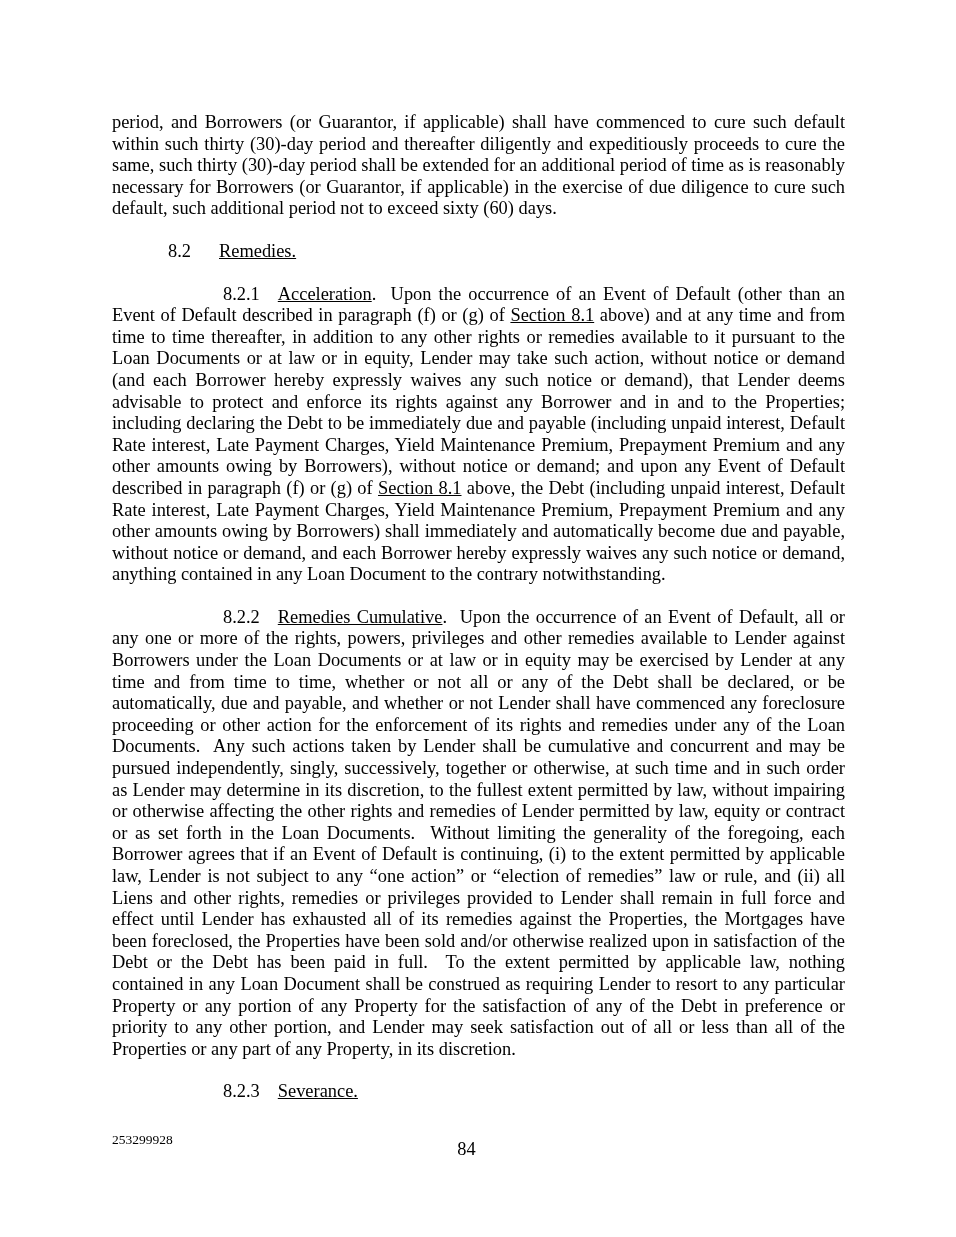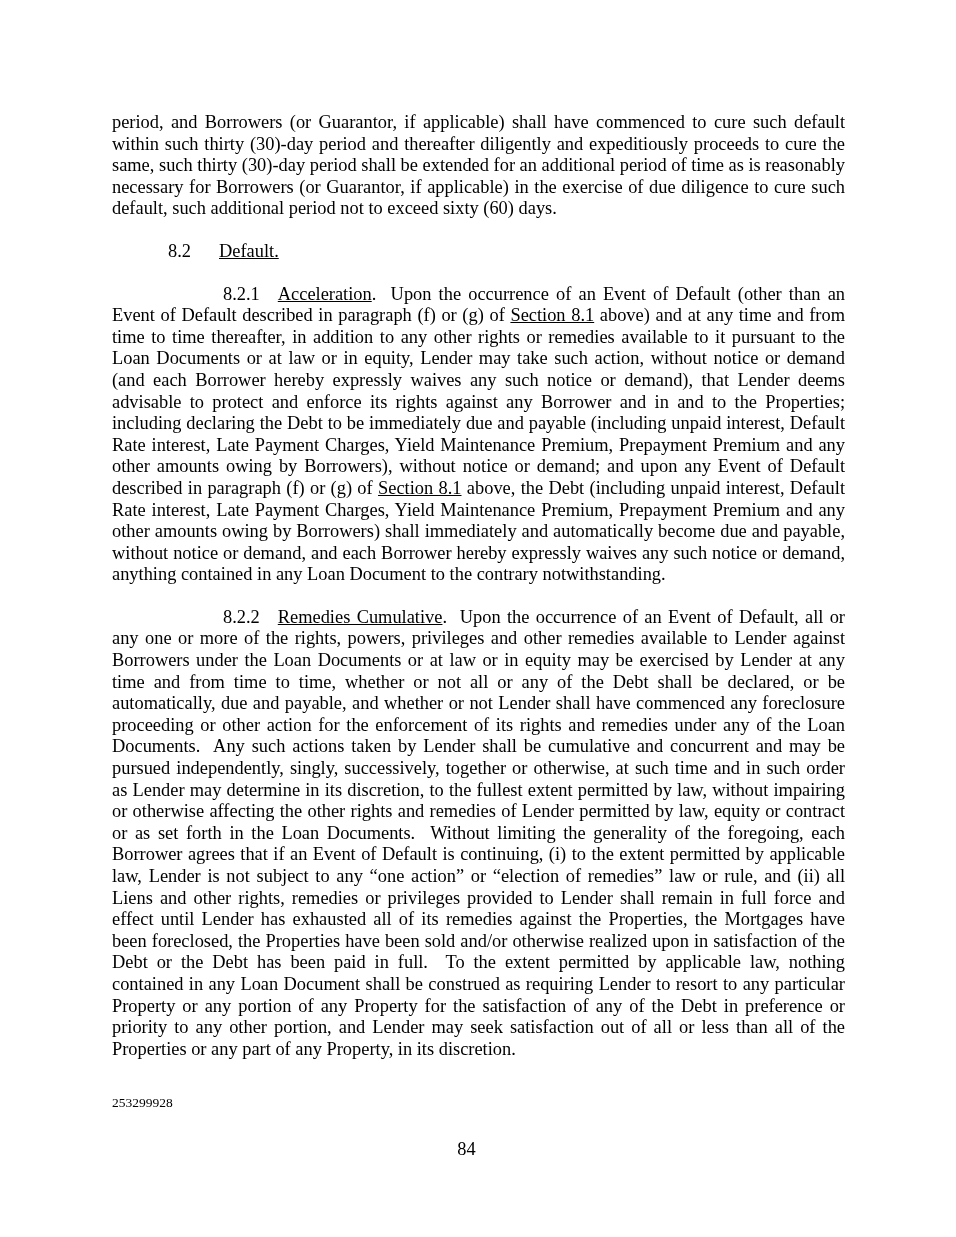--- a/index.html
+++ b/index.html
@@ -42,30 +42,31 @@
     left: 100px;
     top: 1139px;
     width: 733px;
     text-align: center;
     font-size: 18.4px;
     line-height: 21.6px;
   }
   .footer-doc-number {
     position: absolute;
     left: 112px;
-    top: 1095px;
+    top: 1132px;
     font-size: 13.5px;
     line-height: 16px;
   }
 </style>
 </head>
 <body>
 
 <div class="page">
   <div class="content">
       <p class="para"><span>period, and Borrowers (or Guarantor, if applicable) shall have commenced to cure such default within such thirty (30)-day period and thereafter diligently and expeditiously proceeds to cure the same, such thirty (30)-day period shall be extended for an additional period of time as is reasonably necessary for Borrowers (or Guarantor, if applicable) in the exercise of due diligence to cure such default, such additional period not to exceed sixty (60) days.</span></p>
-      <p class="para heading" style="text-indent: 56px;"><span class="seg-bold">8.2</span><span class="tab" style="width: 28px;"></span><span class="seg-bold seg-underline">Default.</span></p>
+      <p class="para heading" style="text-indent: 56px;"><span class="seg-bold">8.2</span><span class="tab" style="width: 28px;"></span><span class="seg-bold seg-underline">Remedies.</span></p>
       <p class="para" style="text-indent: 111px;"><span class="seg-bold">8.2.1</span><span class="tab" style="width: 18px;"></span><span class="seg-bold seg-underline">Acceleration</span><span>.&nbsp; Upon the occurrence of an Event of Default (other than an Event of Default described in paragraph (f) or (g) of </span><span class="seg-underline">Section 8.1</span><span> above) and at any time and from time to time thereafter, in addition to any other rights or remedies available to it pursuant to the Loan Documents or at law or in equity, Lender may take such action, without notice or demand (and each Borrower hereby expressly waives any such notice or demand), that Lender deems advisable to protect and enforce its rights against any Borrower and in and to the Properties; including declaring the Debt to be immediately due and payable (including unpaid interest, Default Rate interest, Late Payment Charges, Yield Maintenance Premium, Prepayment Premium and any other amounts owing by Borrowers), without notice or demand; and upon any Event of Default described in paragraph (f) or (g) of </span><span class="seg-underline">Section 8.1</span><span> above, the Debt (including unpaid interest, Default Rate interest, Late Payment Charges, Yield Maintenance Premium, Prepayment Premium and any other amounts owing by Borrowers) shall immediately and automatically become due and payable, without notice or demand, and each Borrower hereby expressly waives any such notice or demand, anything contained in any Loan Document to the contrary notwithstanding.</span></p>
       <p class="para" style="text-indent: 111px;"><span class="seg-bold">8.2.2</span><span class="tab" style="width: 18px;"></span><span class="seg-bold seg-underline">Remedies Cumulative</span><span>.&nbsp; Upon the occurrence of an Event of Default, all or any one or more of the rights, powers, privileges and other remedies available to Lender against Borrowers under the Loan Documents or at law or in equity may be exercised by Lender at any time and from time to time, whether or not all or any of the Debt shall be declared, or be automatically, due and payable, and whether or not Lender shall have commenced any foreclosure proceeding or other action for the enforcement of its rights and remedies under any of the Loan Documents.&nbsp; Any such actions taken by Lender shall be cumulative and concurrent and may be pursued independently, singly, successively, together or otherwise, at such time and in such order as Lender may determine in its discretion, to the fullest extent permitted by law, without impairing or otherwise affecting the other rights and remedies of Lender permitted by law, equity or contract or as set forth in the Loan Documents.&nbsp; Without limiting the generality of the foregoing, each Borrower agrees that if an Event of Default is continuing, (i) to the extent permitted by applicable law, Lender is not subject to any “one action” or “election of remedies” law or rule, and (ii) all Liens and other rights, remedies or privileges provided to Lender shall remain in full force and effect until Lender has exhausted all of its remedies against the Properties, the Mortgages have been foreclosed, the Properties have been sold and/or otherwise realized upon in satisfaction of the Debt or the Debt has been paid in full.&nbsp; To the extent permitted by applicable law, nothing contained in any Loan Document shall be construed as requiring Lender to resort to any particular Property or any portion of any Property for the satisfaction of any of the Debt in preference or priority to any other portion, and Lender may seek satisfaction out of all or less than all of the Properties or any part of any Property, in its discretion.</span></p>
+      <p class="para" style="text-indent: 111px;"><span class="seg-bold">8.2.3</span><span class="tab" style="width: 18px;"></span><span class="seg-bold seg-underline">Severance.</span></p>
     </div>
   <div class="footer-page-number">84</div>
   <div class="footer-doc-number">253299928</div>
 </div>
 
 </body></html>

